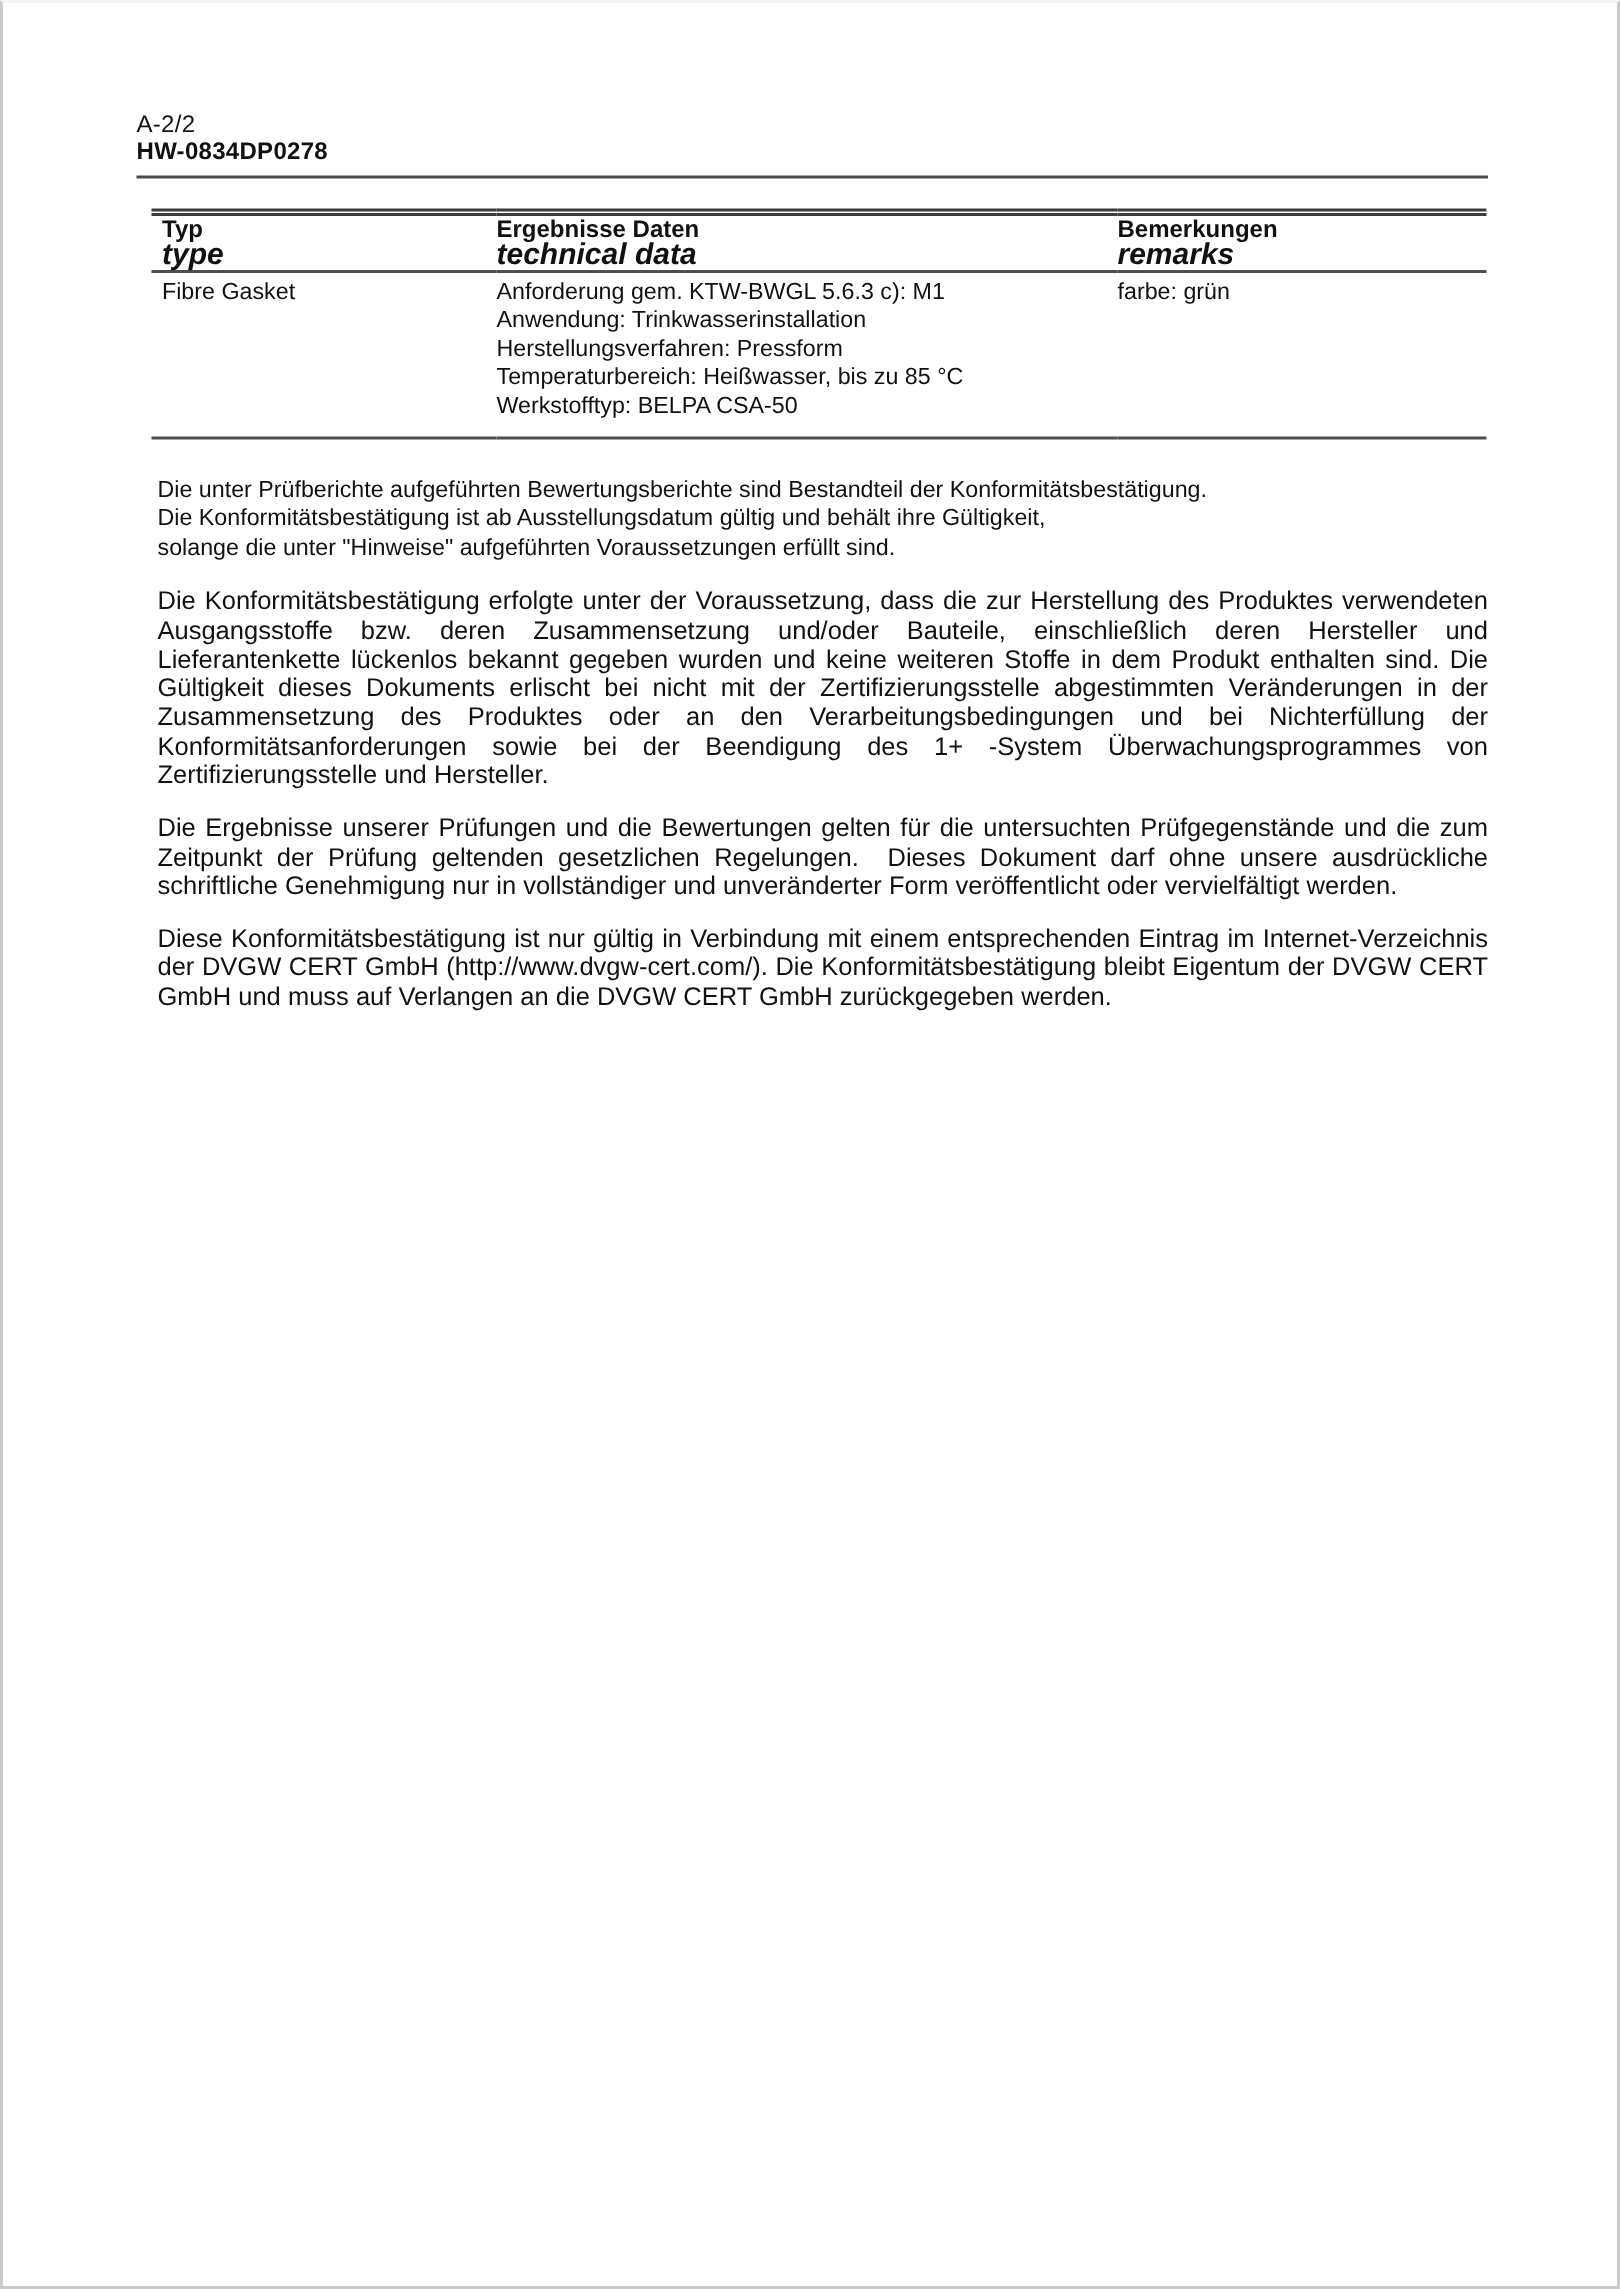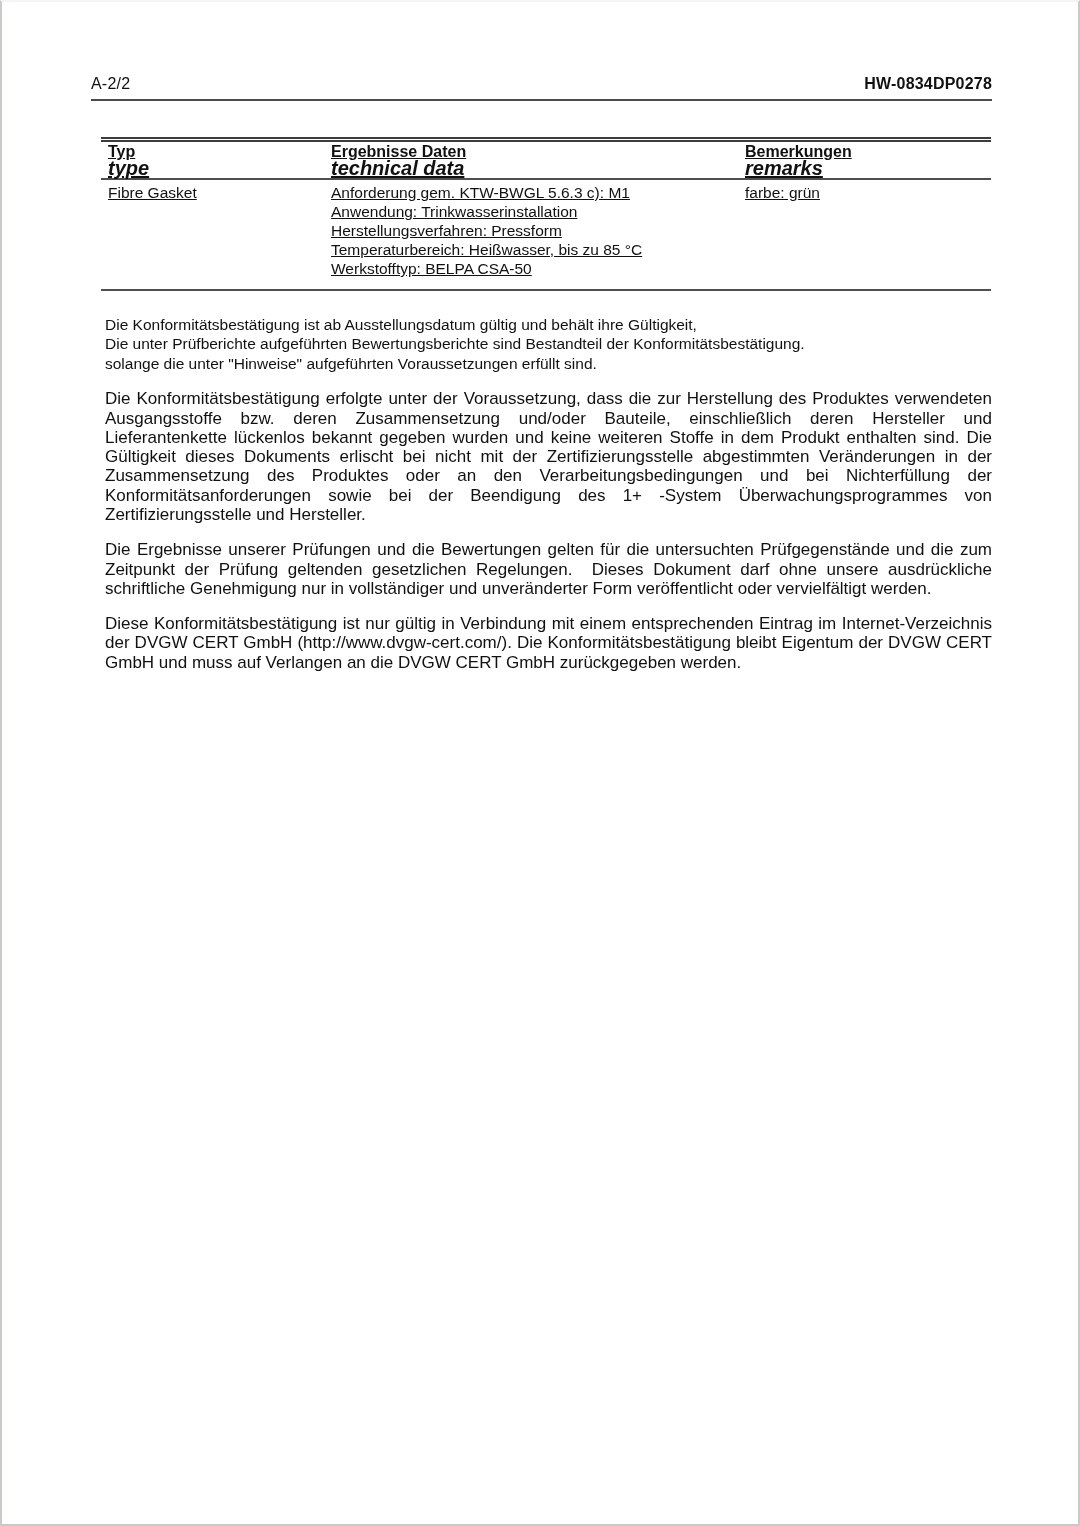--- a/index.html
+++ b/index.html
@@ -22,46 +22,46 @@
   .content {
     padding: 73px 90px 0 89px; 
   }
 
   
   .doc-header {
     display: flex;
     justify-content: space-between;
     align-items: baseline;
     width: 901px;
+    flex-direction: column;
   }
   .page-label {
     font-size: 16px;
     letter-spacing: 0.2px;
   }
   .doc-number {
     font-size: 16px;
     font-weight: bold;
     letter-spacing: 0.2px;
   }
   .header-rule {
     margin-top: 6px;
     width: 901px;
     border-top: 2px solid #4a4a4a;
     height: 0;
   }
 
   
   table.spec {
-    margin-top: 36px;
+    margin-top: 20px;
     margin-left: 10px;
     width: 890px;
     border-collapse: collapse;
     table-layout: fixed;
     font-size: 15.5px;
-    text-decoration: underline;
   }
   table.spec col.c1 { width: 230px; }
   table.spec col.c2 { width: 414px; }
   table.spec col.c3 { width: 246px; }
   table.spec thead th {
     text-align: left;
     vertical-align: top;
     font-weight: normal;
     padding: 2px 0 2px 0;
     border-top: 5px double #3c3c3c;
@@ -157,22 +157,22 @@
             <div class="td-line">Werkstofftyp: BELPA CSA-50</div>
           </td>
           <td>
             <div class="td-line">farbe: grün</div>
           </td>
         </tr>
       </tbody>
     </table>
 
     <div class="intro">
+      <div class="intro-line">Die unter Prüfberichte aufgeführten Bewertungsberichte sind Bestandteil der Konformitätsbestätigung.</div>
       <div class="intro-line">Die Konformitätsbestätigung ist ab Ausstellungsdatum gültig und behält ihre Gültigkeit,</div>
-      <div class="intro-line">Die unter Prüfberichte aufgeführten Bewertungsberichte sind Bestandteil der Konformitätsbestätigung.</div>
       <div class="intro-line">solange die unter "Hinweise" aufgeführten Voraussetzungen erfüllt sind.</div>
     </div>
 
 
     <div class="para">Die Konformitätsbestätigung erfolgte unter der Voraussetzung, dass die zur Herstellung des Produktes verwendeten Ausgangsstoffe bzw. deren Zusammensetzung und/oder Bauteile, einschließlich deren Hersteller und Lieferantenkette lückenlos bekannt gegeben wurden und keine weiteren Stoffe in dem Produkt enthalten sind. Die Gültigkeit dieses Dokuments erlischt bei nicht mit der Zertifizierungsstelle abgestimmten Veränderungen in der Zusammensetzung des Produktes oder an den Verarbeitungsbedingungen und bei Nichterfüllung der Konformitätsanforderungen sowie bei der Beendigung des 1+ -System Überwachungsprogrammes von Zertifizierungsstelle und Hersteller.</div>
     <div class="para">Die Ergebnisse unserer Prüfungen und die Bewertungen gelten für die untersuchten Prüfgegenstände und die zum Zeitpunkt der Prüfung geltenden gesetzlichen Regelungen.&nbsp; Dieses Dokument darf ohne unsere ausdrückliche schriftliche Genehmigung nur in vollständiger und unveränderter Form veröffentlicht oder vervielfältigt werden.</div>
     <div class="para">Diese Konformitätsbestätigung ist nur gültig in Verbindung mit einem entsprechenden Eintrag im Internet-Verzeichnis der DVGW CERT GmbH (http://www.dvgw-cert.com/). Die Konformitätsbestätigung bleibt Eigentum der DVGW CERT GmbH und muss auf Verlangen an die DVGW CERT GmbH zurückgegeben werden.</div>
 
   </div>
 </div>

